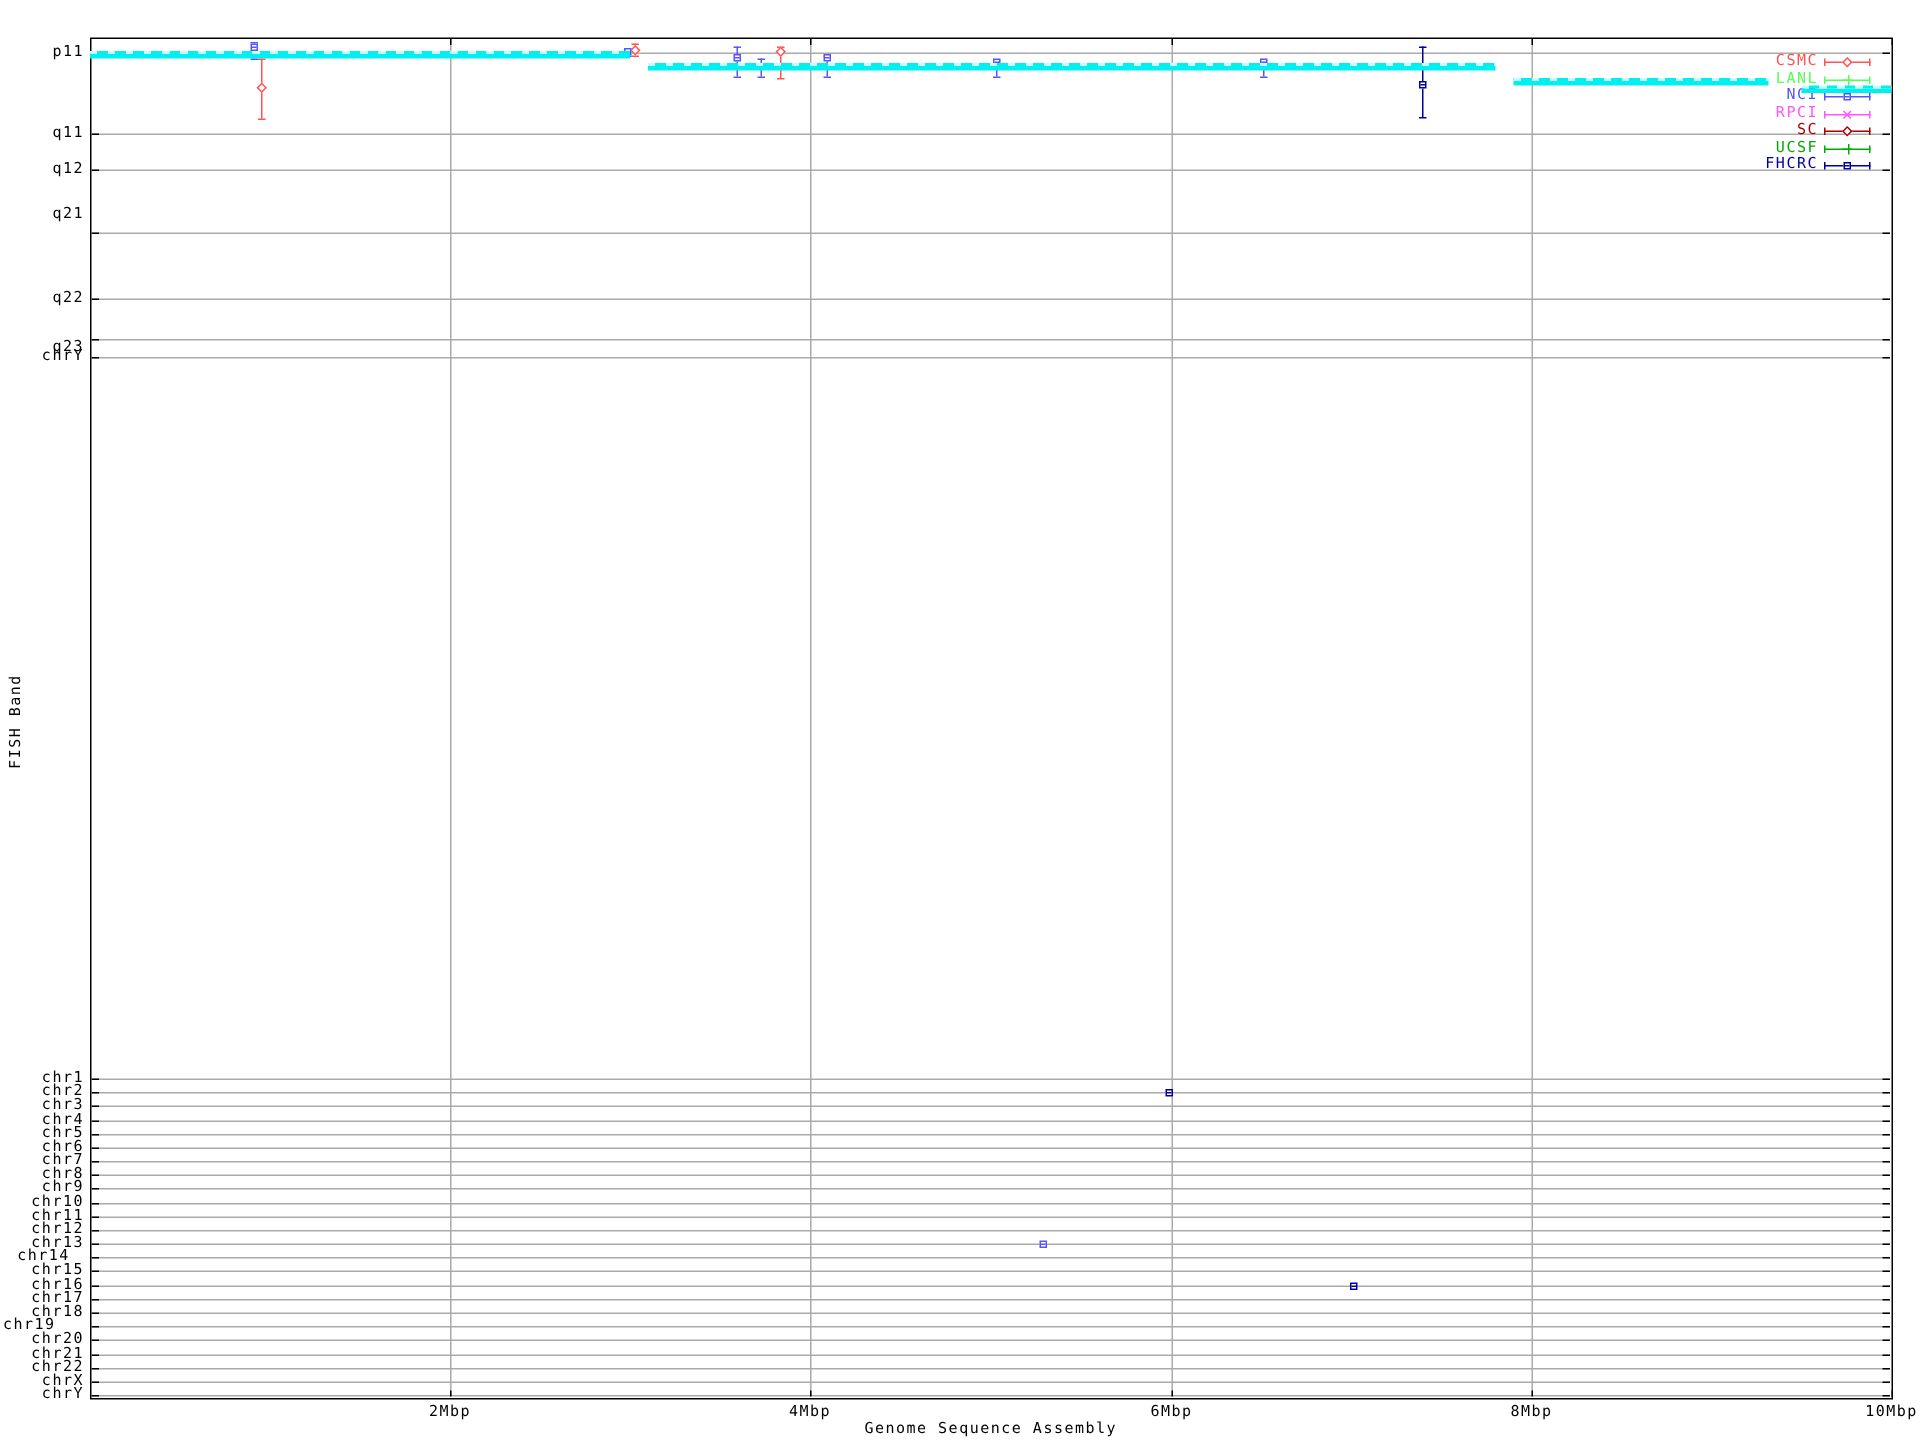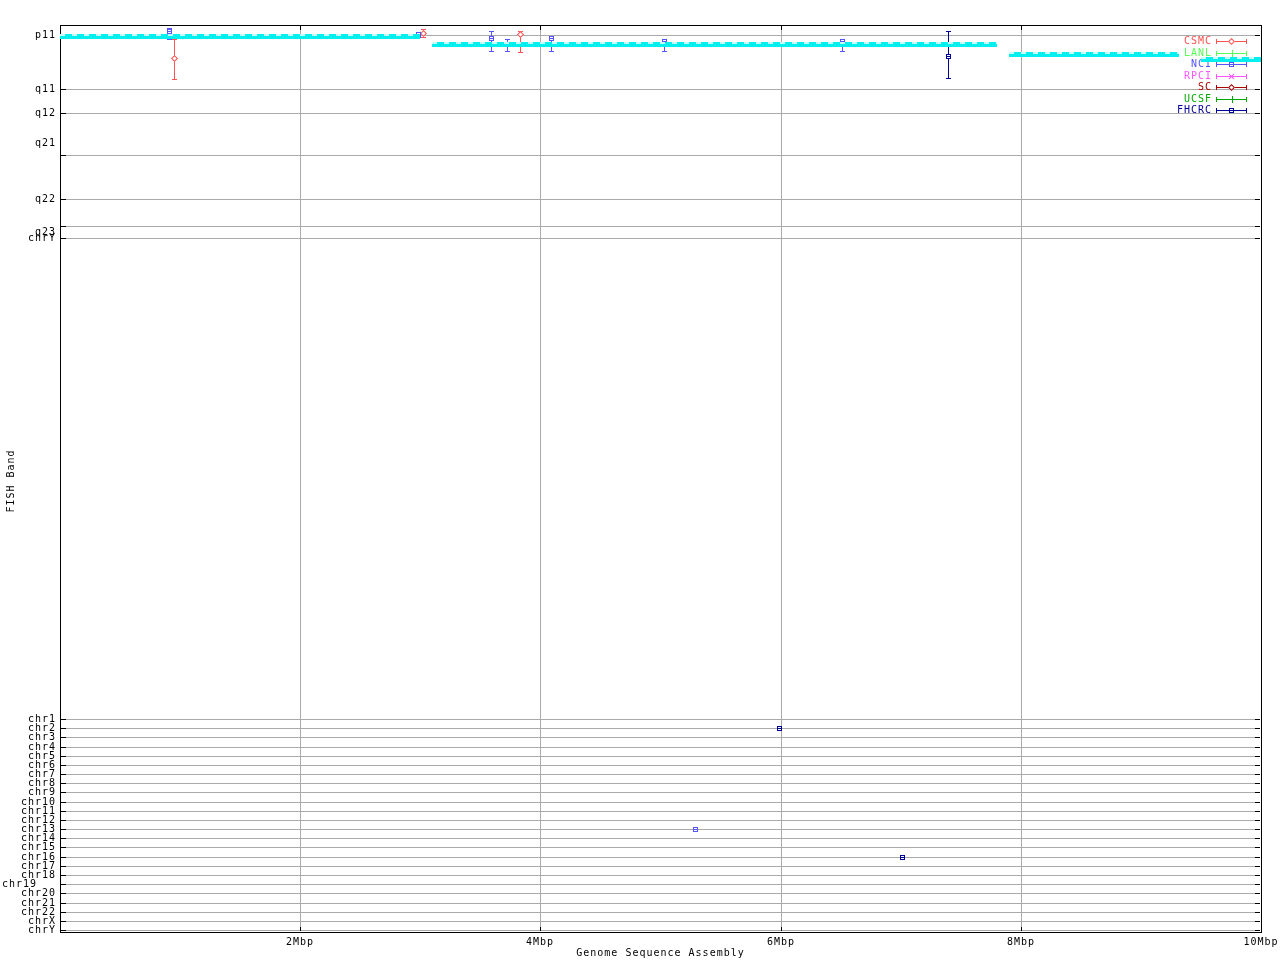--- a/index.html
+++ b/index.html
@@ -92,21 +92,21 @@
       <div style="position: absolute; left: 61px; top: 820px; width: 5px; height: 1px; background: rgb(0, 0, 0);"></div>
       <div style="position: absolute; left: 1255px; top: 820px; width: 5px; height: 1px; background: rgb(0, 0, 0);"></div>
       <div class="lbl" style="position: absolute; left: 2px; top: 815px; width: 54px; text-align: right;">chr12</div>
       <div style="position: absolute; left: 61px; top: 829px; width: 1199px; height: 1px; background: rgb(170, 170, 170);"></div>
       <div style="position: absolute; left: 61px; top: 829px; width: 5px; height: 1px; background: rgb(0, 0, 0);"></div>
       <div style="position: absolute; left: 1255px; top: 829px; width: 5px; height: 1px; background: rgb(0, 0, 0);"></div>
       <div class="lbl" style="position: absolute; left: 2px; top: 824px; width: 54px; text-align: right;">chr13</div>
       <div style="position: absolute; left: 61px; top: 838px; width: 1199px; height: 1px; background: rgb(170, 170, 170);"></div>
       <div style="position: absolute; left: 61px; top: 838px; width: 5px; height: 1px; background: rgb(0, 0, 0);"></div>
       <div style="position: absolute; left: 1255px; top: 838px; width: 5px; height: 1px; background: rgb(0, 0, 0);"></div>
-      <div class="lbl" style="position: absolute; left: 2px; top: 833px; width: 54px; text-align: right;">chr14</div>
+      <div class="lbl" style="position: absolute; left: 2px; top: 833px; width: 54px; text-align: center;">chr14</div>
       <div style="position: absolute; left: 61px; top: 847px; width: 1199px; height: 1px; background: rgb(170, 170, 170);"></div>
       <div style="position: absolute; left: 61px; top: 847px; width: 5px; height: 1px; background: rgb(0, 0, 0);"></div>
       <div style="position: absolute; left: 1255px; top: 847px; width: 5px; height: 1px; background: rgb(0, 0, 0);"></div>
       <div class="lbl" style="position: absolute; left: 2px; top: 842px; width: 54px; text-align: right;">chr15</div>
       <div style="position: absolute; left: 61px; top: 857px; width: 1199px; height: 1px; background: rgb(170, 170, 170);"></div>
       <div style="position: absolute; left: 61px; top: 857px; width: 5px; height: 1px; background: rgb(0, 0, 0);"></div>
       <div style="position: absolute; left: 1255px; top: 857px; width: 5px; height: 1px; background: rgb(0, 0, 0);"></div>
       <div class="lbl" style="position: absolute; left: 2px; top: 852px; width: 54px; text-align: right;">chr16</div>
       <div style="position: absolute; left: 61px; top: 866px; width: 1199px; height: 1px; background: rgb(170, 170, 170);"></div>
       <div style="position: absolute; left: 61px; top: 866px; width: 5px; height: 1px; background: rgb(0, 0, 0);"></div>

